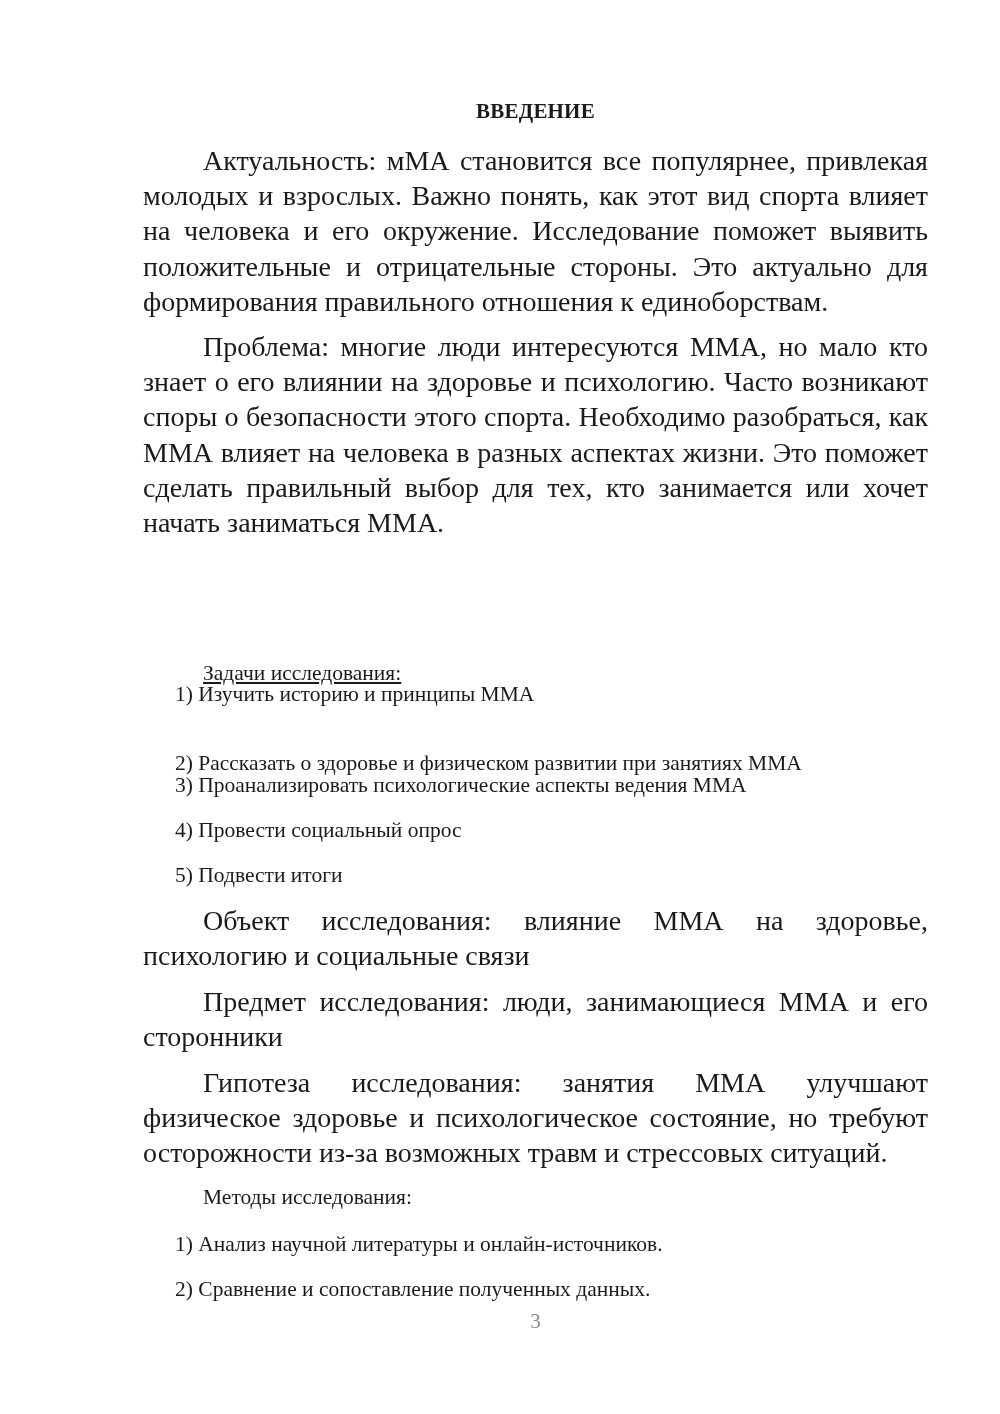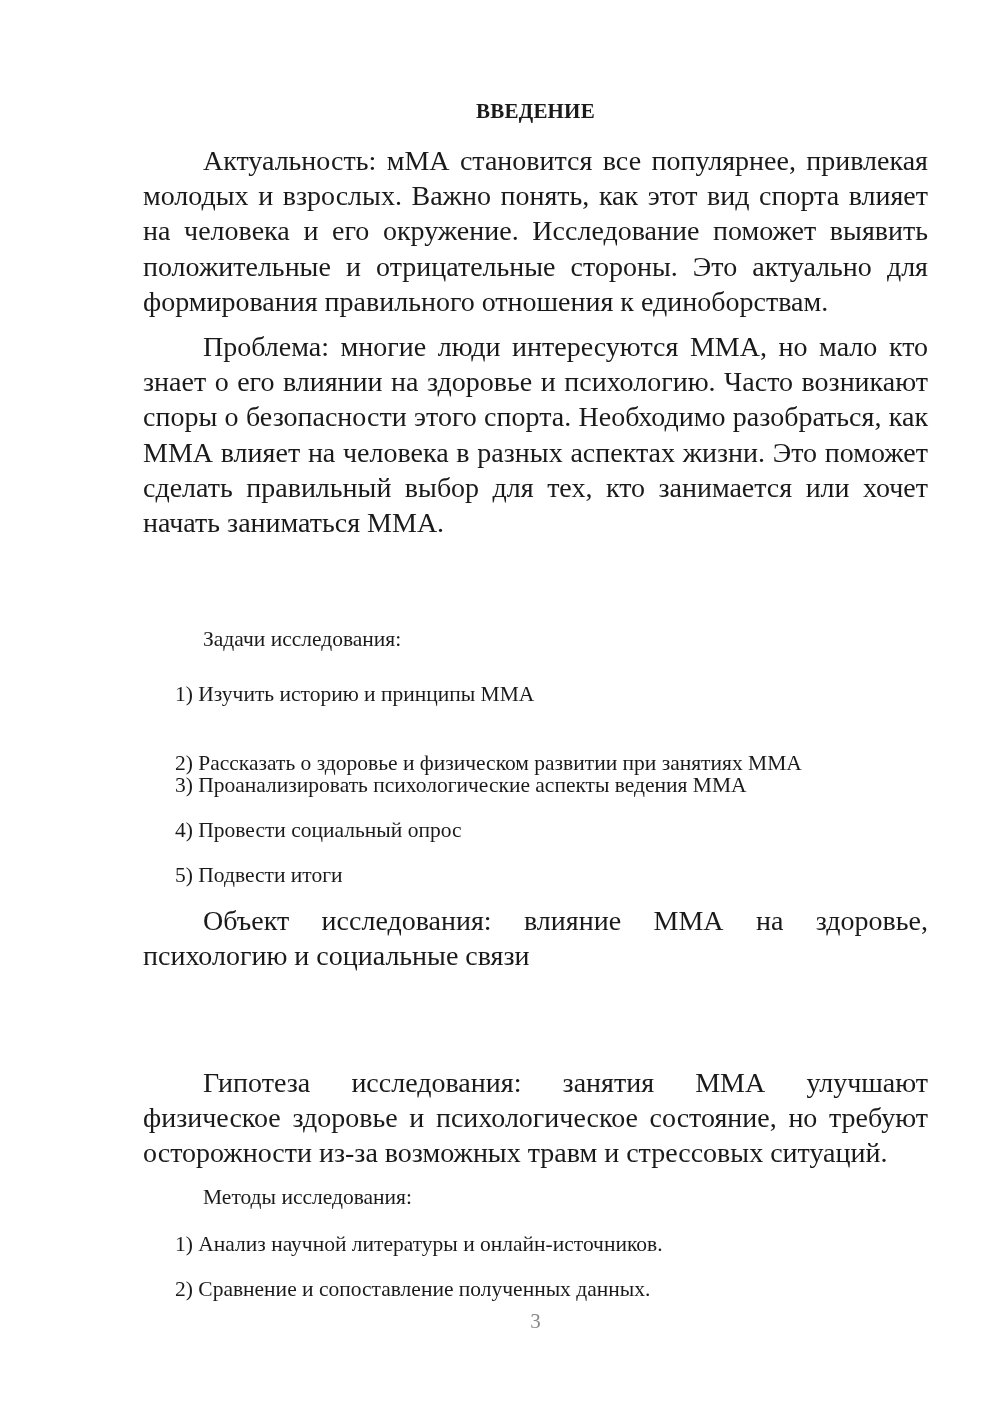--- a/index.html
+++ b/index.html
@@ -70,32 +70,33 @@
 
 <div class="page">
 
   <div class="title">ВВЕДЕНИЕ</div>
 
   <p class="para" style="top:143px;">Актуальность: мМА становится все популярнее, привлекая молодых и взрослых. Важно понять, как этот вид спорта влияет на человека и его окружение. Исследование поможет выявить положительные и отрицательные стороны. Это актуально для формирования правильного отношения к единоборствам.</p>
 
   <p class="para" style="top:329px;">Проблема: многие люди интересуются ММА, но мало кто знает о его влиянии на здоровье и психологию. Часто возникают споры о безопасности этого спорта. Необходимо разобраться, как ММА влияет на человека в разных аспектах жизни. Это поможет сделать правильный выбор для тех, кто занимается или хочет начать заниматься ММА.</p>
 
 
-  <p class="single indent60" style="top:624px;">Задачи исследования:</p>
+  <p class="single indent60" style="top:658px;text-decoration:underline;">Задачи исследования:</p>
 
   <div>
     <p class="single indent32" style="top:679px;">1) Изучить историю и принципы ММА</p>
     <p class="single indent32" style="top:748px;">2) Рассказать о здоровье и физическом развитии при занятиях ММА</p>
     <p class="single indent32" style="top:770px;">3) Проанализировать психологические аспекты ведения ММА</p>
     <p class="single indent32" style="top:815px;">4) Провести социальный опрос</p>
     <p class="single indent32" style="top:860px;">5) Подвести итоги</p>
   </div>
 
   <p class="para" style="top:903px;">Объект исследования: влияние ММА на здоровье, психологию и социальные связи</p>
 
+  <p class="para" style="top:984px;">Предмет исследования: люди, занимающиеся ММА и его сторонники</p>
 
   <p class="para" style="top:1065px;">Гипотеза исследования: занятия ММА улучшают физическое здоровье и психологическое состояние, но требуют осторожности из-за возможных травм и стрессовых ситуаций.</p>
 
   <p class="single indent60" style="top:1182px;">Методы исследования:</p>
 
   <div>
     <p class="single indent32" style="top:1229px;">1) Анализ научной литературы и онлайн-источников.</p>
     <p class="single indent32" style="top:1274px;">2) Сравнение и сопоставление полученных данных.</p>
   </div>
 

